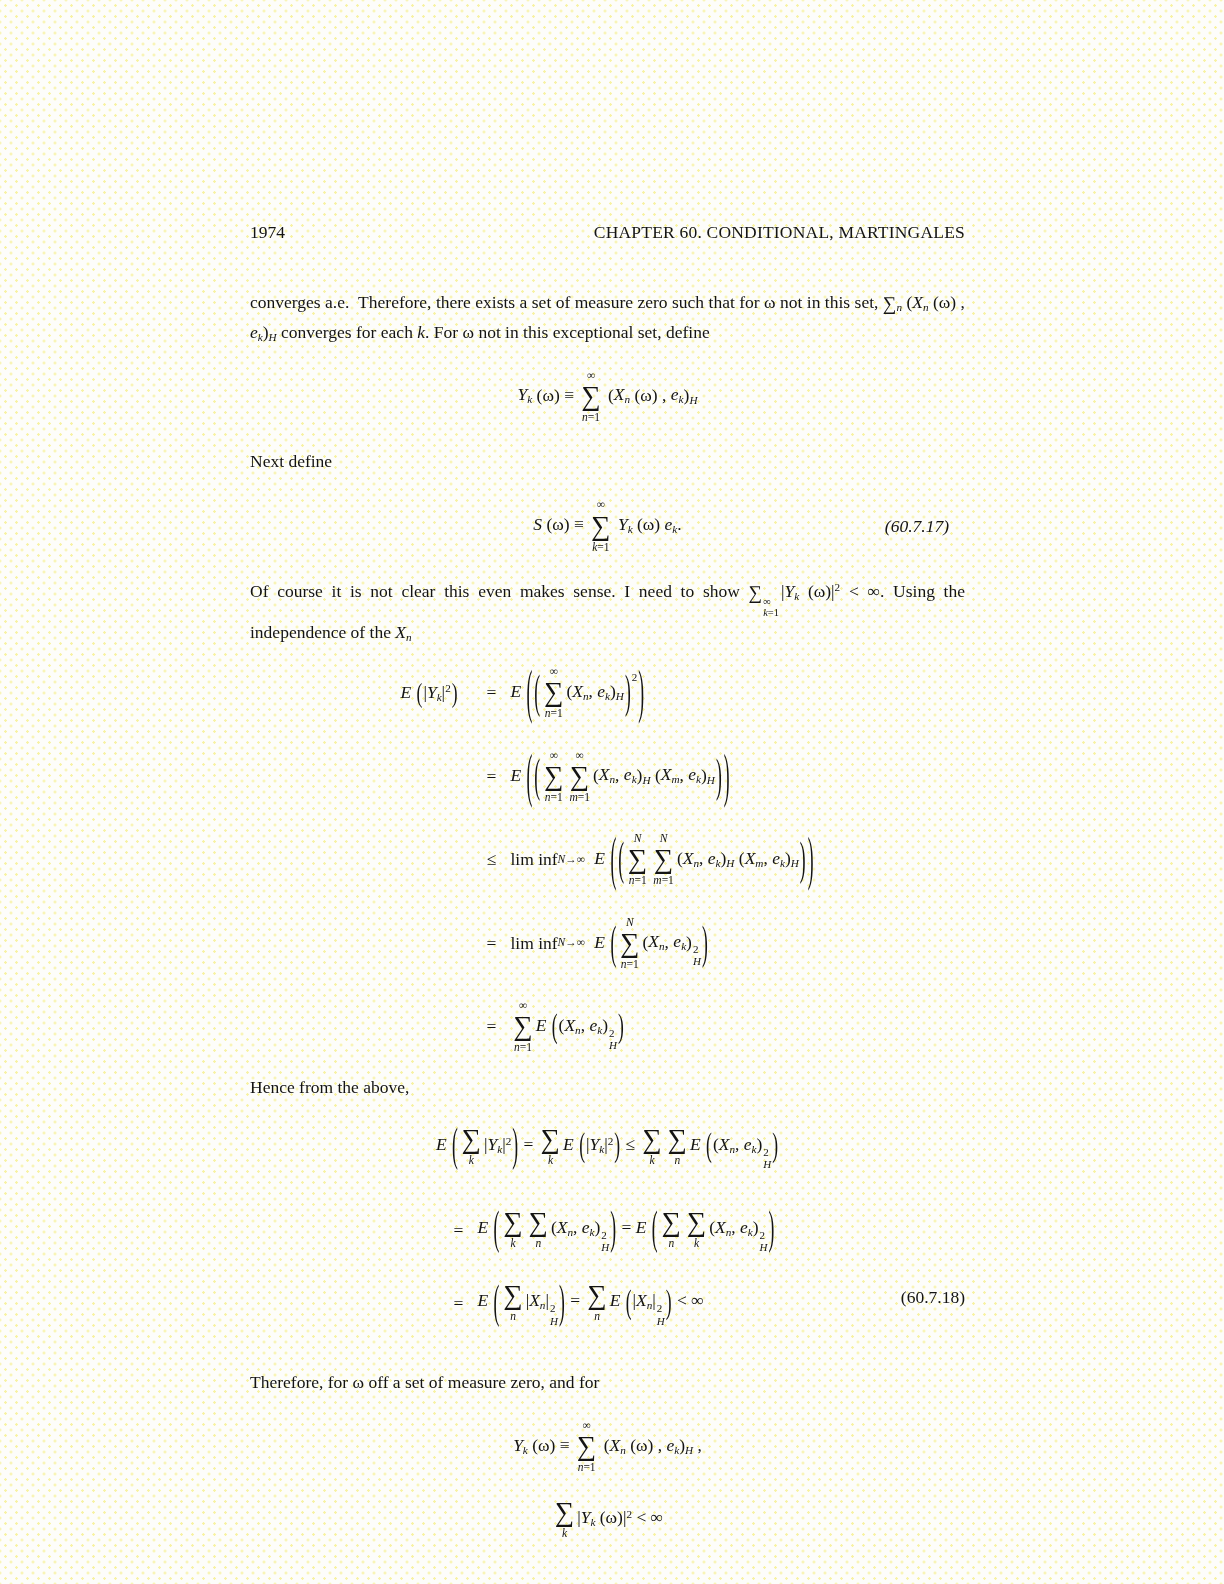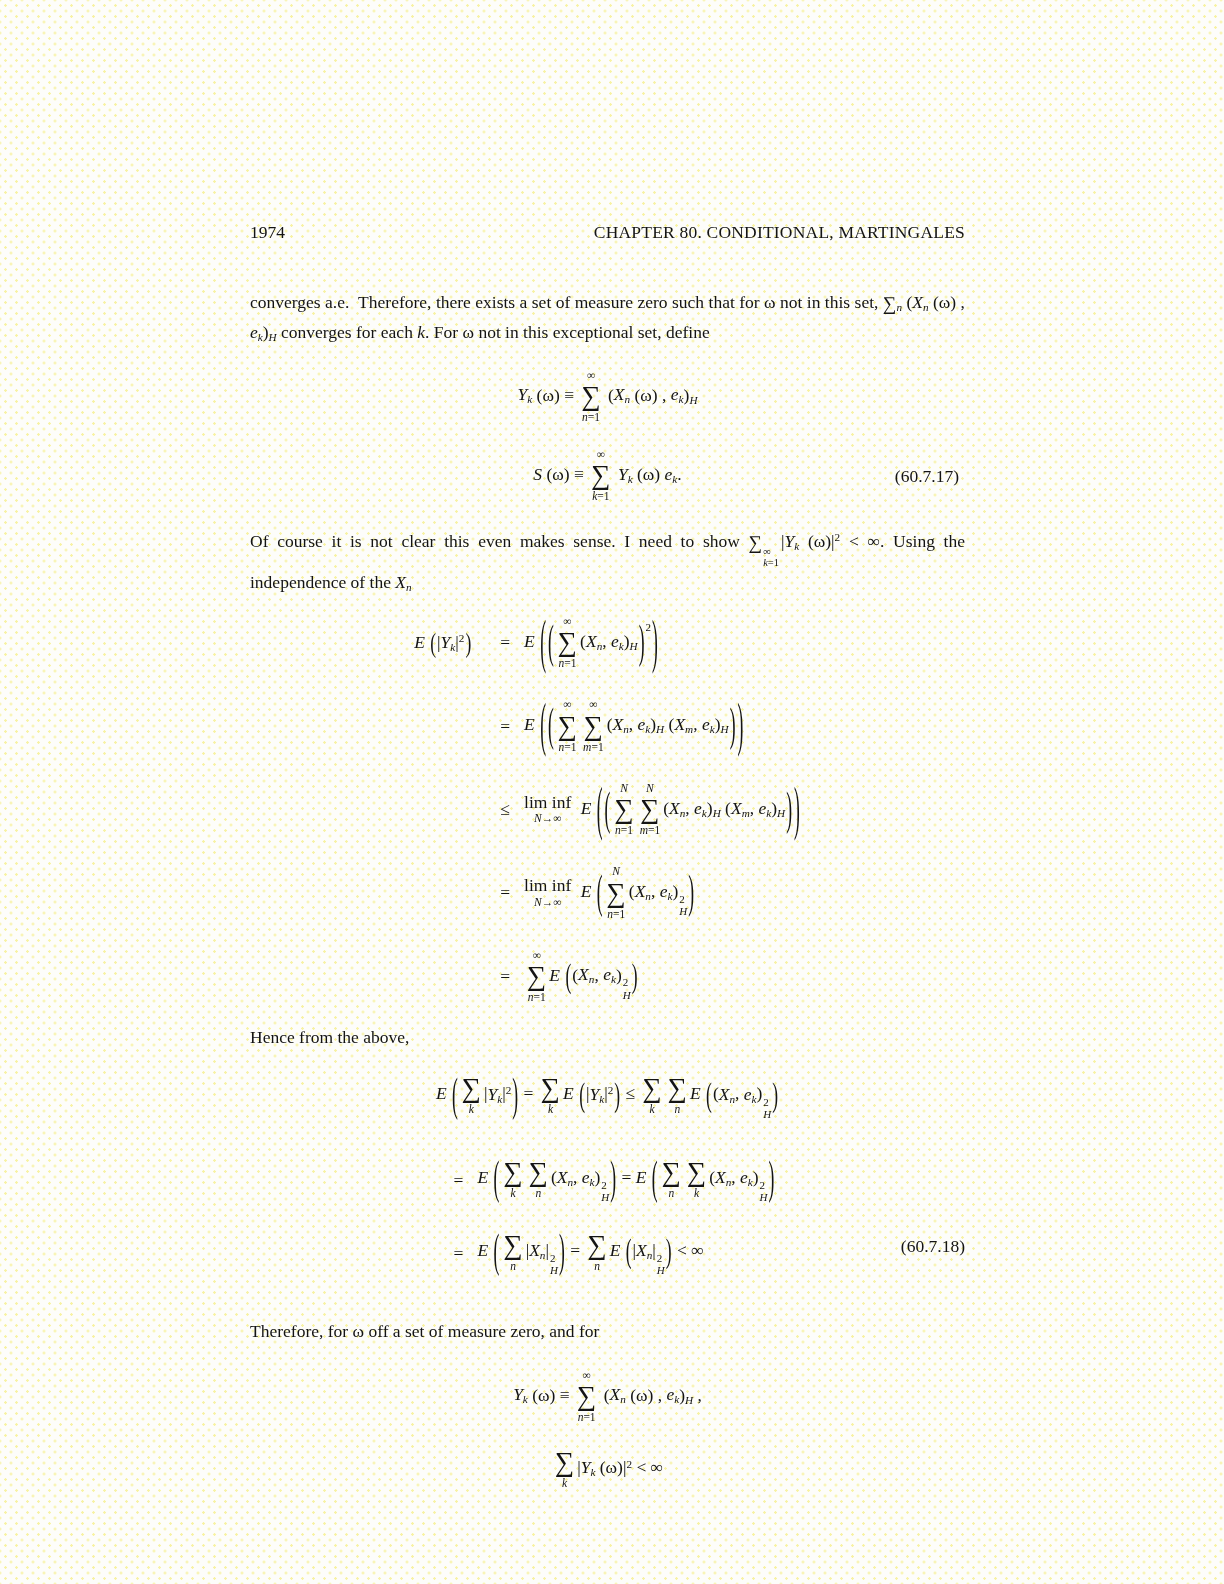--- a/index.html
+++ b/index.html
@@ -36,67 +36,68 @@
   
   .sum { display:inline-flex; flex-direction:column; align-items:center; vertical-align:middle; margin:0 3px; line-height:1; }
   .sum .sl { font-size:11.5px; line-height:1.15; white-space:nowrap; }
   .sum .sg { font-size:27px; line-height:1; padding:1px 0; }
 
   
   .isum { font-size:19px; vertical-align:-2px; }
   .ilim { display:inline-flex; flex-direction:column; align-items:flex-start; font-size:10.5px; line-height:1.1; vertical-align:-8px; margin:0 2px 0 1px; }
 
   
-  .lim { display:inline-flex; flex-direction:column; align-items:center; vertical-align:middle; margin-right:5px; line-height:1; }
+  .lim { display:inline-flex; flex-direction:row; align-items:center; vertical-align:middle; margin-right:5px; line-height:1; }
   .lim .limtxt { font-size:17.5px; line-height:1.1; }
   .lim .sl { font-size:11.5px; line-height:1.2; }
 
   
   .ss { display:inline-flex; flex-direction:column; align-items:flex-start; font-size:11px; line-height:1.1; vertical-align:-6px; margin-left:1px; }
 
   
   .bp { display:inline-block; vertical-align:middle; transform-origin:50% 50%; line-height:1; margin:0 1px; }
   .bp1  { transform:scaleY(1.55); }
   .bp15 { transform:scaleY(1.95); }
   .bp2  { transform:scaleY(2.65); }
   .bp3  { transform:scaleY(3.4); }
   .hi2 { font-size:11px; position:relative; top:-1.45em; vertical-align:baseline; }
 
   .eq-display { text-align:center; line-height:1.2; margin:18px 0; position:relative; }
   .eq-display.pad { margin:24px 0; }
-  .eq-tag { position:absolute; right:6px; top:50%; transform:translateY(-50%); }
+  .eq-tag { position:absolute; right:16px; top:50%; transform:translateY(-50%);font-style:italic; }
 
   table.align-block { margin:6px auto; border-collapse:collapse; }
   table.align-block td { vertical-align:middle; line-height:1.1; white-space:nowrap; }
   td.al { text-align:center; padding:14px 14px 14px 0; }
   td.amid { text-align:center; padding:14px 14px; }
   td.ar { text-align:left; padding:14px 0; }
 
   .fub-wrap { position:relative; margin:4px 0 6px; }
   .fub-tag { position:absolute; right:0; top:70%; transform:translateY(-50%); }
 </style>
 </head>
 <body>
 
 <div class="page">
   <div class="content">
 
     <div class="header">
       <span>1974</span>
-      <span class="chap">CHAPTER 80. CONDITIONAL, MARTINGALES</span>
+      <span class="chap">CHAPTER 60. CONDITIONAL, MARTINGALES</span>
     </div>
 
     <p class="para">converges a.e. Therefore, there exists a set of measure zero such that for ω not in this set, <span class="isum">∑</span><sub><i>n</i></sub> (<i>X<sub>n</sub></i> (ω) , <i>e<sub>k</sub></i>)<sub><i>H</i></sub> converges for each <i>k</i>. For ω not in this exceptional set, define</p>
 
     <div class="eq-display pad"><i>Y<sub>k</sub></i> (ω) ≡ <span class="sum">
           <span class="sl">∞</span>
           <span class="sg">∑</span>
           <span class="sl"><i>n</i>=1</span>
         </span> (<i>X<sub>n</sub></i> (ω) , <i>e<sub>k</sub></i>)<sub><i>H</i></sub></div>
 
+    <p class="para mb2">Next define</p>
 
     <div class="eq-display pad">
       <span><i>S</i> (ω) ≡ <span class="sum">
             <span class="sl">∞</span>
             <span class="sg">∑</span>
             <span class="sl"><i>k</i>=1</span>
           </span> <i>Y<sub>k</sub></i> (ω) <i>e<sub>k</sub></i>.</span>
       <span class="eq-tag">(60.7.17)</span>
     </div>
 

